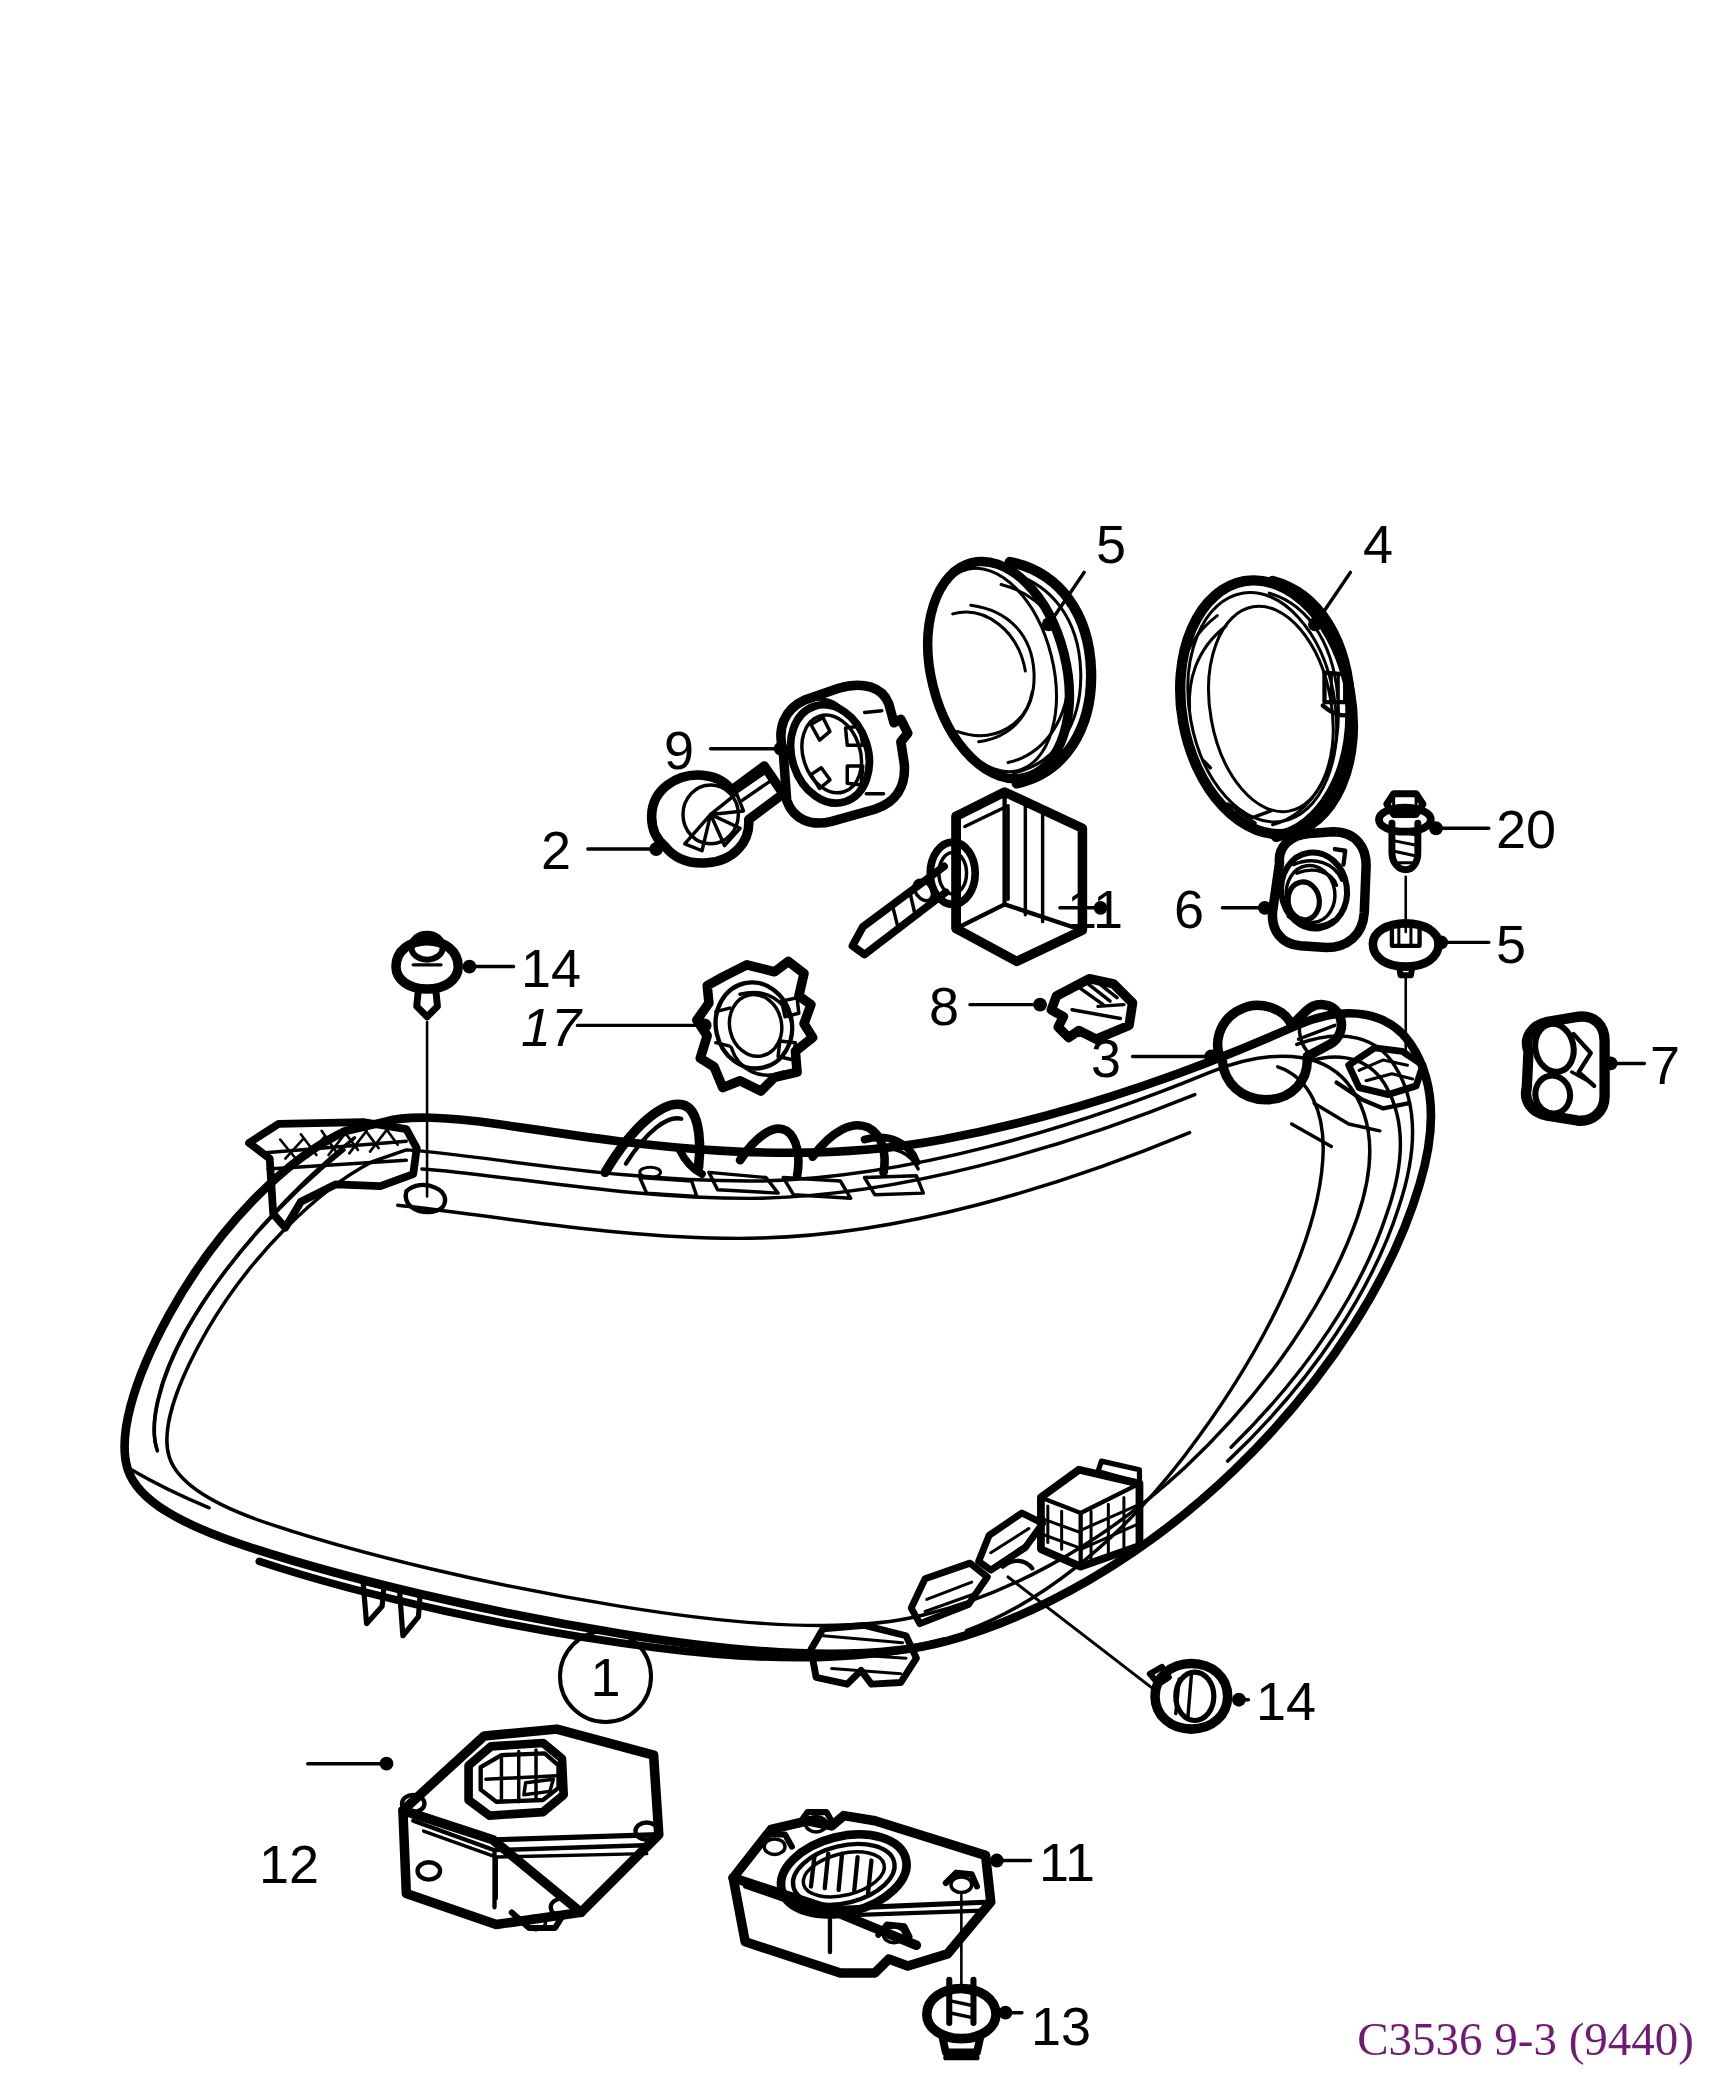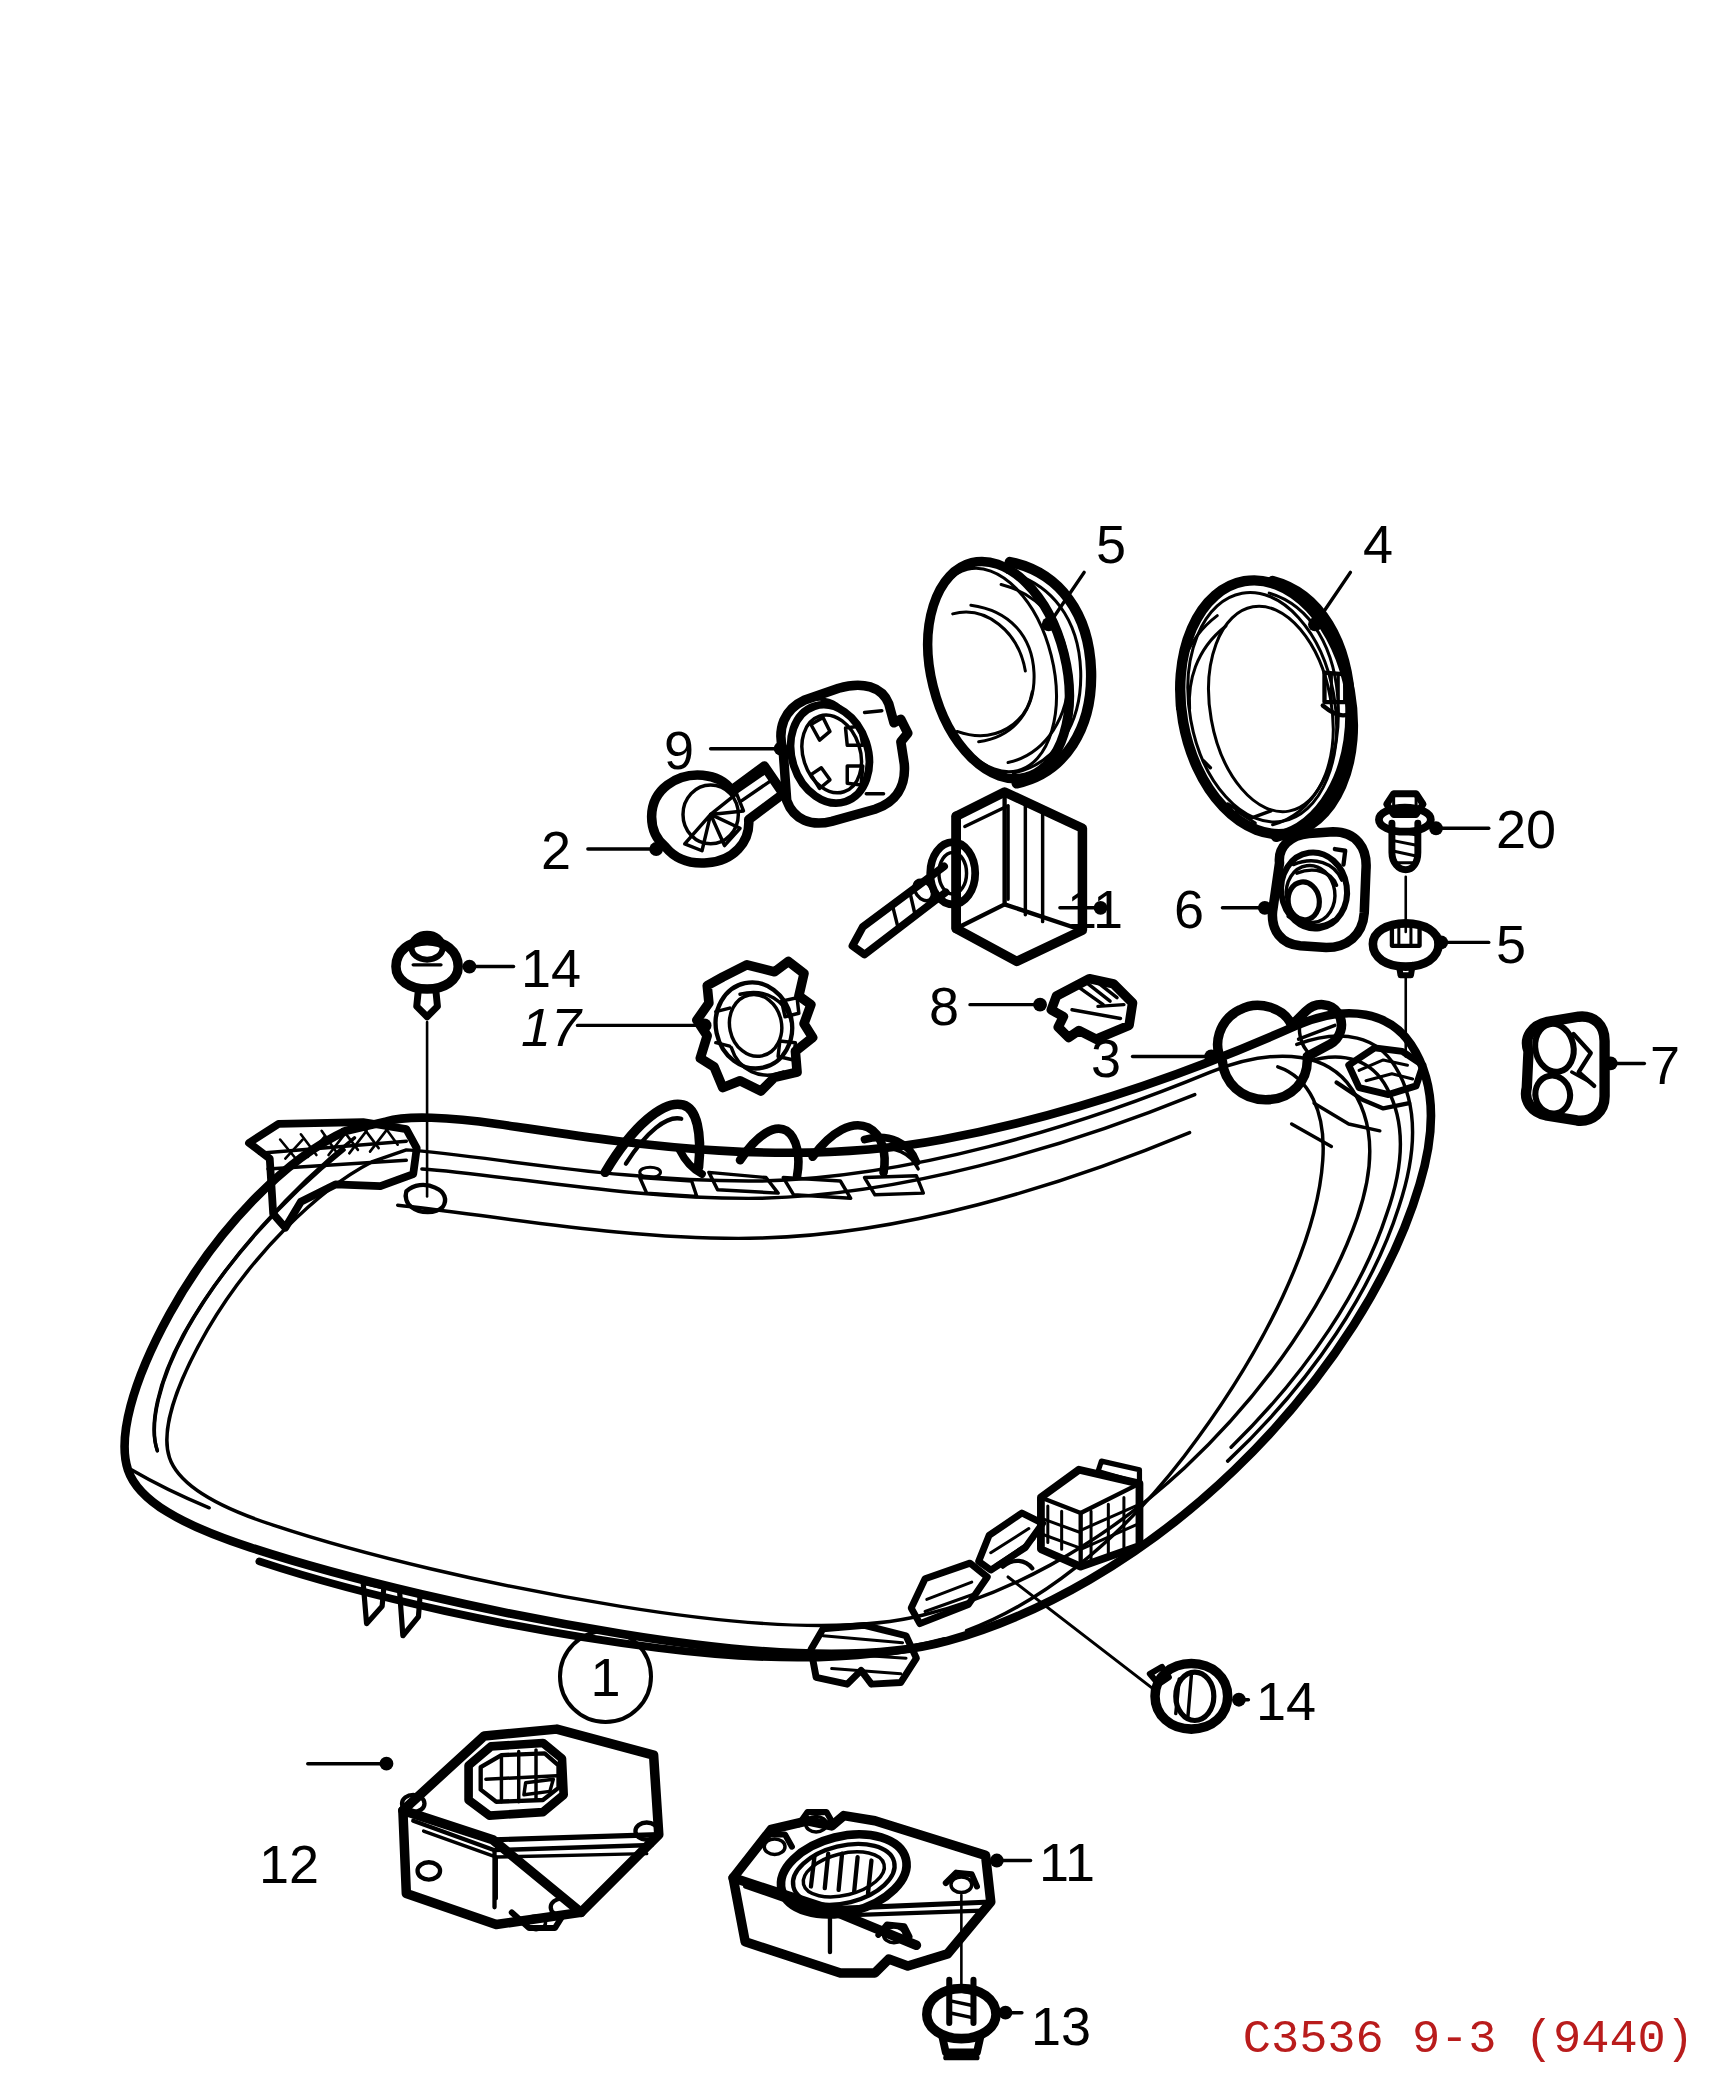--- a/index.html
+++ b/index.html
@@ -28,23 +28,23 @@
     font-size: 54px;
     color: #000000;
     line-height: 1;
     white-space: nowrap;
     user-select: none;
   }
   #caption {
     position: absolute;
     right: 42px;
     bottom: 28px;
-    font-family: Liberation Mono, monospace;
+    font-family: Liberation Serif, serif;
     font-size: 47px;
-    color: #b91c1c;
+    color: #701a75;
     white-space: nowrap;
   }
   .circlelabel {
     position: absolute;
     width: 95px;
     height: 95px;
     border: 4.3px solid #000;
     border-radius: 50%;
     box-sizing: border-box;
     display: flex;

